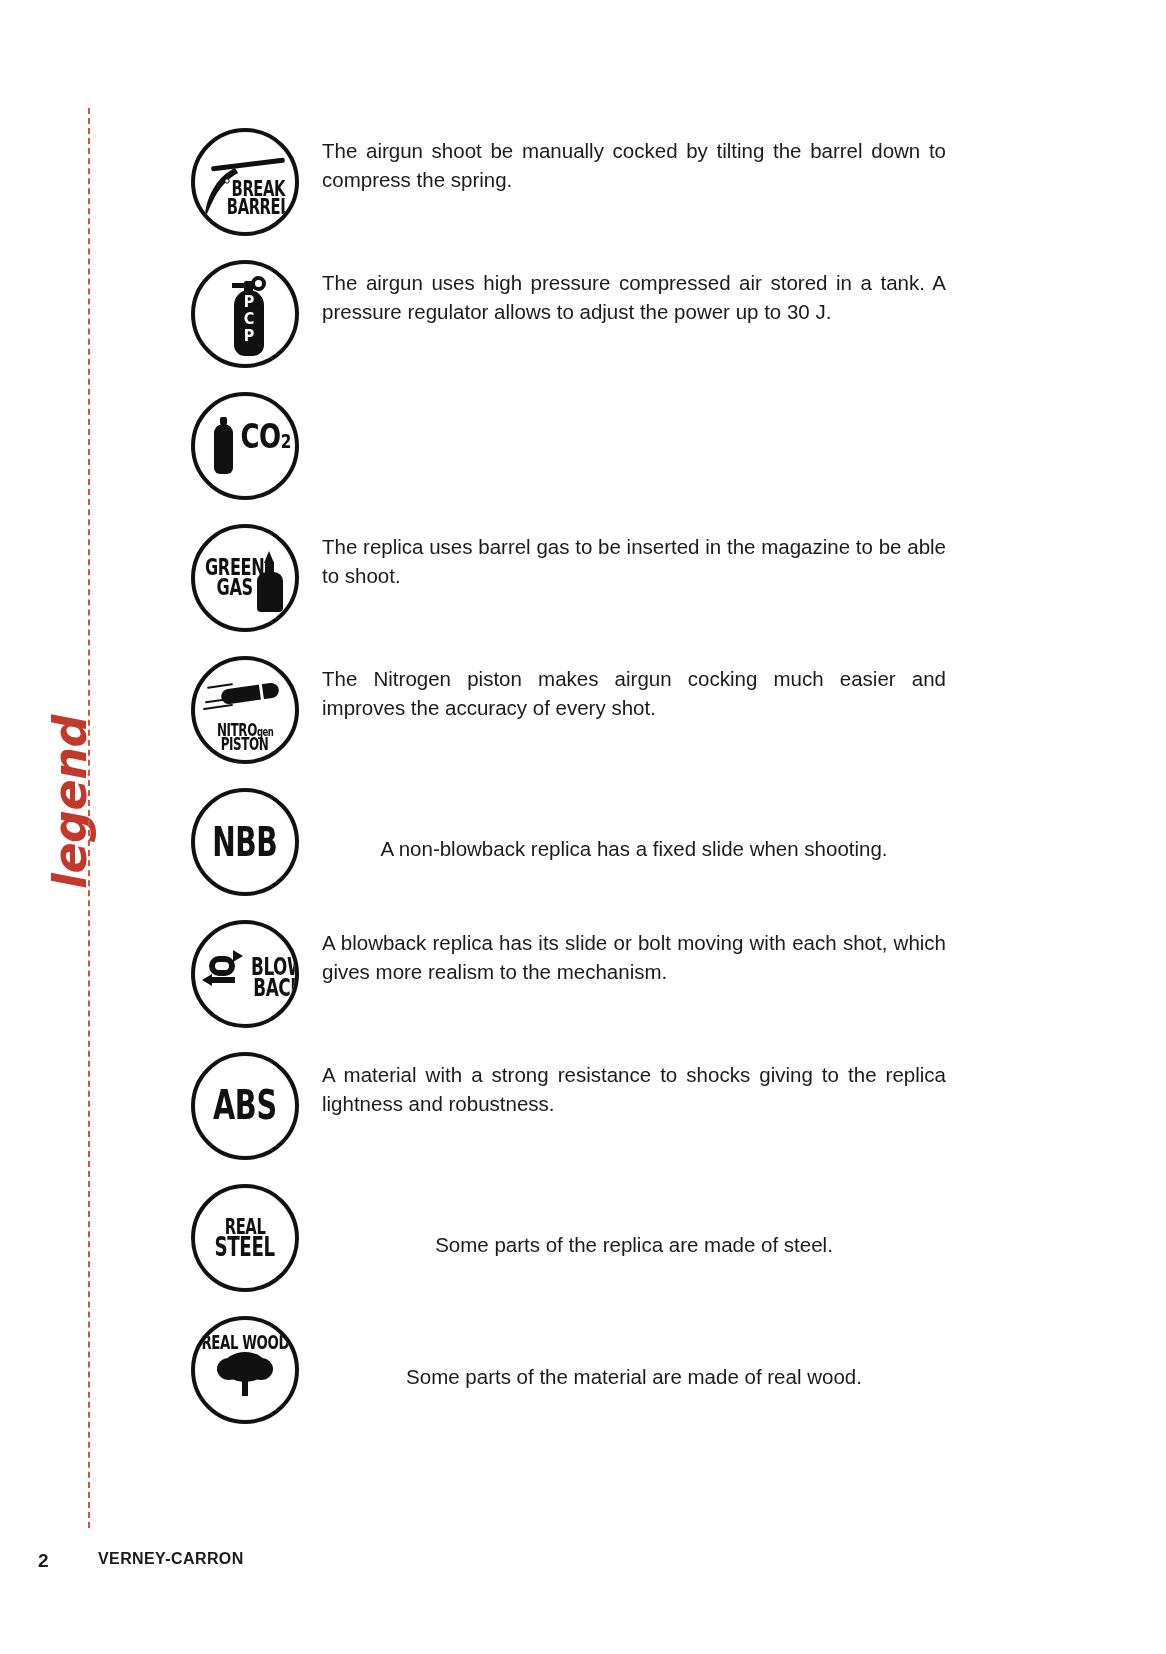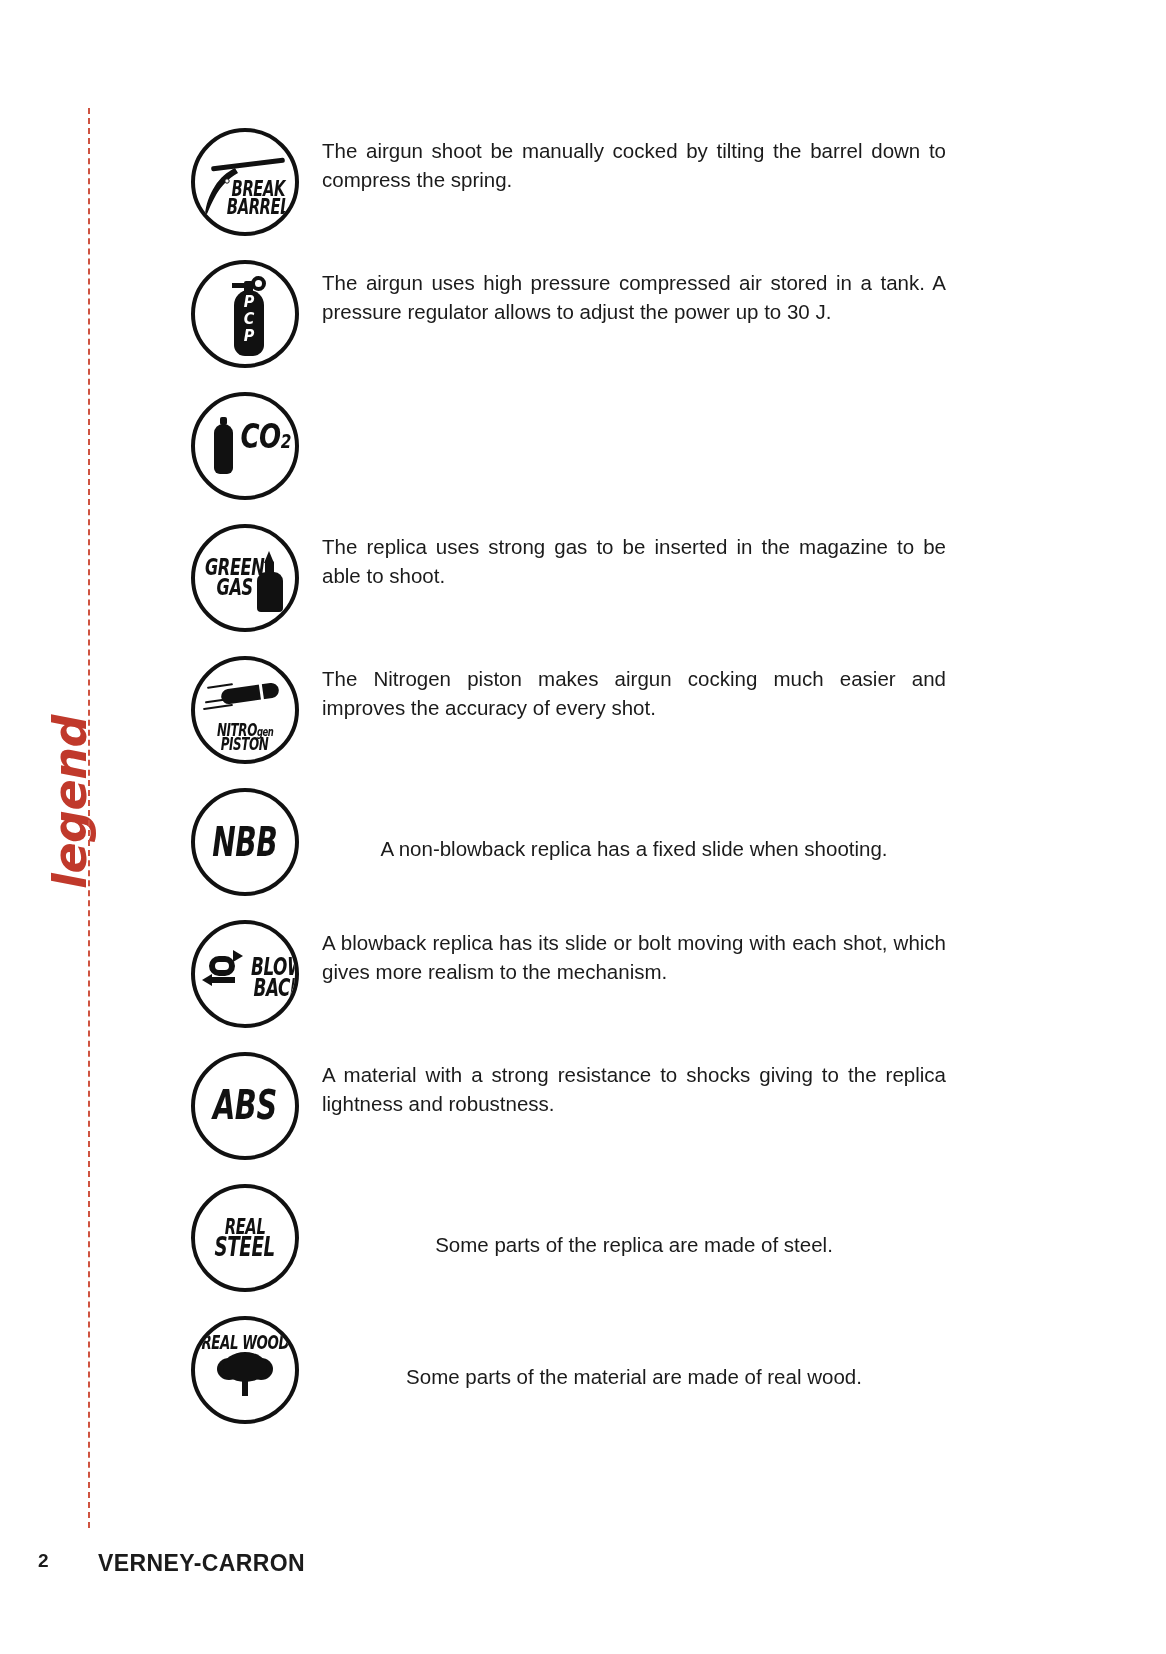--- a/index.html
+++ b/index.html
@@ -60,21 +60,20 @@
     display: flex;
     align-items: flex-start;
     margin-bottom: 10px;
     min-height: 122px;
   }
   .badge-wrap {
     flex: 0 0 118px;
     display: flex;
     justify-content: center;
     align-items: flex-end;
-    font-style: italic;
   }
   .badge {
     width: 108px;
     height: 108px;
     border: 4px solid #111;
     border-radius: 50%;
     position: relative;
     box-sizing: border-box;
     overflow: hidden;
     background: #fff;
@@ -257,21 +256,21 @@
     position: absolute;
     left: 0; bottom: 78px; width: 100%;
     height: 26px;
   }
   #page-number {
     position: absolute; left: 38px; top: 0;
     font-size: 19px; font-weight: bold; color: #1b1b1b;
   }
   #brand {
     position: absolute; left: 98px; top: 0;
-    font-size: 23px; font-weight: bold; letter-spacing: 0.4px; color: #1b1b1b;
+    font-size: 16px; font-weight: bold; letter-spacing: 0.4px; color: #1b1b1b;
   }
 </style>
 </head>
 <body>
 
 <div id="left-rail">
   <div id="legend-label">legend</div>
   <div id="rule"></div>
 </div>
 
@@ -327,21 +326,21 @@
       <div class="badge">
         <div class="art gg-txt">
           <div class="cond-txt" style="transform-origin:left center;">GREEN</div>
           <div class="cond-txt" style="transform-origin:left center;">GAS</div>
         </div>
         <div class="art gg-tip"></div>
         <div class="art gg-cap"></div>
         <div class="art gg-bottle"></div>
       </div>
     </div>
-    <div class="desc">The replica uses strong gas to be inserted in the magazine to be able to shoot.</div>
+    <div class="desc">The replica uses barrel gas to be inserted in the magazine to be able to shoot.</div>
   </div>
 
   <div class="legend-row">
     <div class="badge-wrap">
       <div class="badge">
         <div class="art np-line np-l1"></div>
         <div class="art np-line np-l2"></div>
         <div class="art np-line np-l3"></div>
         <div class="art np-cyl"></div>
         <div class="inner" style="justify-content:flex-end;padding-bottom:8px;">

